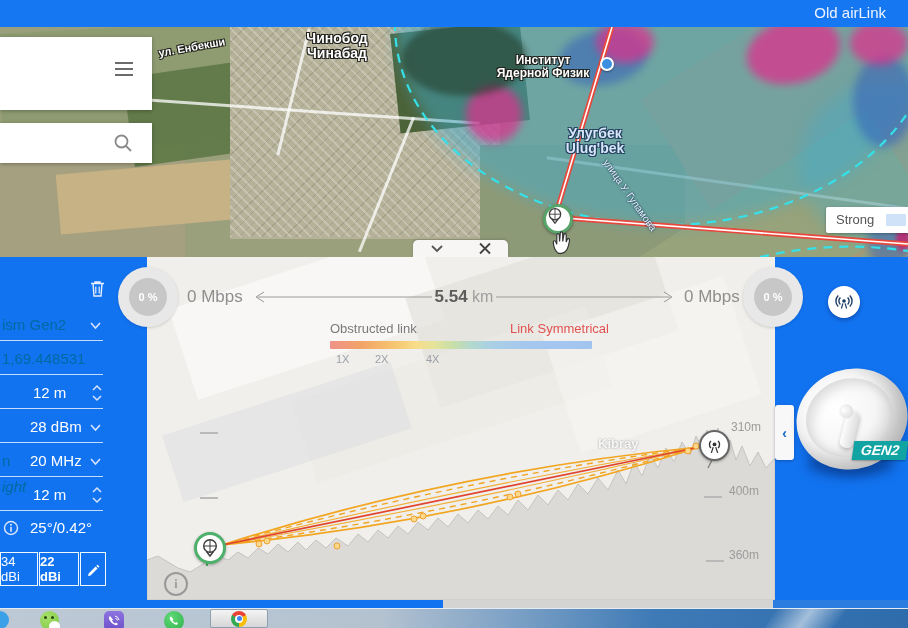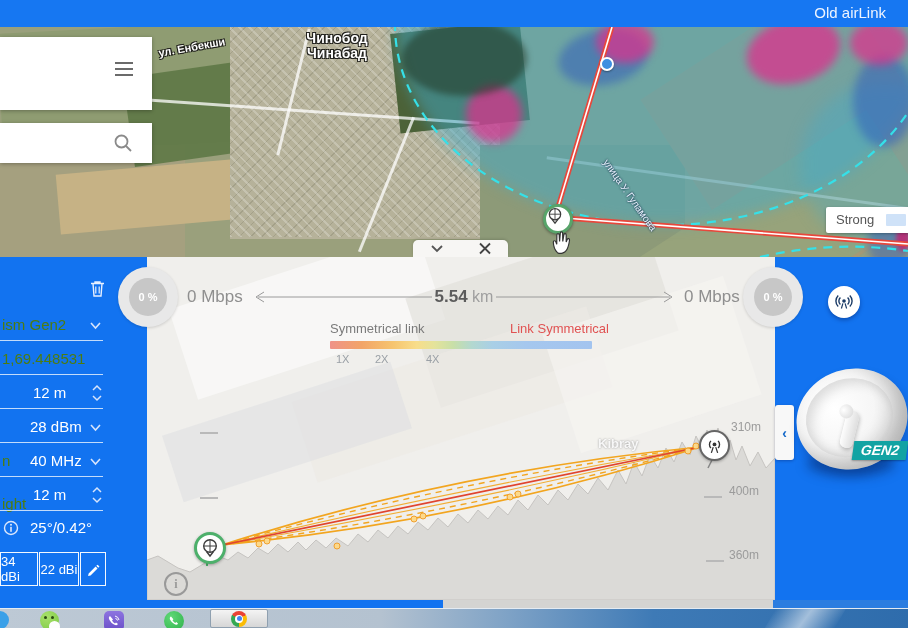--- a/index.html
+++ b/index.html
@@ -38,21 +38,21 @@
   .panel-tab{position:absolute;left:413px;top:240px;width:95px;height:17px;background:#f7f6f4;border-radius:5px 5px 0 0;box-shadow:0 -1px 3px rgba(0,0,0,.15);}
   .tab-btn{position:absolute;top:2px;width:20px;height:13px;cursor:pointer;}
   
   .main{position:absolute;left:0;top:257px;width:908px;height:343px;}
   .left-blue{position:absolute;left:0;top:0;width:147px;height:343px;background:#1273f0;}
   .center-bg{position:absolute;left:147px;top:0;width:628px;height:343px;background:#f0efec;overflow:hidden;}
   .ghost{position:absolute;transform:rotate(-18deg);}
   .right-blue{position:absolute;left:775px;top:0;width:133px;height:343px;background:#1273f0;}
   
   .f-val{position:absolute;color:#fff;font-size:15px;}
-  .f-frag{position:absolute;color:#4d7c0f;font-size:15px;left:2px;}
+  .f-frag{position:absolute;color:#0369a1;font-size:15px;left:2px;}
   .uline{position:absolute;left:0;width:103px;height:1px;background:rgba(255,255,255,.75);}
   .chev{position:absolute;left:89px;cursor:pointer;}
   .stepper{position:absolute;left:91px;cursor:pointer;}
   .btn-dbi{position:absolute;top:295px;height:32px;border:1px solid rgba(255,255,255,.95);color:#fff;font-size:13px;display:flex;align-items:center;justify-content:center;cursor:pointer;background:transparent;}
   
   .pct-circle{position:absolute;width:60px;height:60px;border-radius:50%;background:#e8e8e8;box-shadow:0 1px 3px rgba(0,0,0,.15);}
   .pct-inner{position:absolute;left:11px;top:11px;width:38px;height:38px;border-radius:50%;background:#c7c7c7;color:#fff;font-size:11px;font-weight:bold;display:flex;align-items:center;justify-content:center;}
   .mbps{position:absolute;color:#8f8f8f;font-size:17px;}
   .dist{position:absolute;left:418px;top:30px;width:92px;text-align:center;font-size:16px;color:#9f9f9f;}
   .dist b{color:#5c5c5c;font-size:17px;}
@@ -139,21 +139,29 @@
       <g>
         <line x1="564" y1="191" x2="908" y2="217" stroke="#e8473b" stroke-width="5"></line>
         <line x1="564" y1="191" x2="908" y2="217" stroke="#fff" stroke-width="1.6"></line>
       </g>
     </svg>
 
     <div class="town outline">
       <div>Чинобод</div>
         <div>Чинабад</div>
     </div>
+    <div class="inst outline">
+      <div>Институт</div>
+        <div>Ядерной Физик</div>
+    </div>
     <div class="bluedot"></div>
+    <div class="ulug">
+      <div>Улугбек</div>
+        <div>Ulug'bek</div>
+    </div>
     <div class="street1 outline">ул. Енбекши</div>
     <div class="street2">улица У. Гуламова</div>
 
     <div class="map-marker">
       <svg width="18" height="18" viewBox="0 0 20 20" style="position:absolute;left:0;top:0">
         <circle cx="10" cy="8" r="6.3" fill="none" stroke="#3c3c3c" stroke-width="1.4"></circle>
         <line x1="3.7" y1="8" x2="16.3" y2="8" stroke="#3c3c3c" stroke-width="1"></line>
         <line x1="10" y1="1.7" x2="10" y2="14.3" stroke="#3c3c3c" stroke-width="1"></line>
         <path d="M6.5,13.5 L10,18 L13.5,13.5" fill="none" stroke="#3c3c3c" stroke-width="1.4"></path>
       </svg>
@@ -227,45 +235,45 @@
       </svg>
     <div class="uline" style="top:151px;"></div>
 
     <div class="f-val" style="left:30px;top:161px;">28 dBm</div>
     <svg class="chev" style="top:166px" width="13" height="9" viewBox="0 0 13 9">
         <polyline points="2,2 6.5,7 11,2" fill="none" stroke="#d6e4fc" stroke-width="1.6"></polyline>
       </svg>
     <div class="uline" style="top:185px;"></div>
 
     <div class="f-frag" style="top:195px;">n</div>
-    <div class="f-val" style="left:30px;top:195px;">40 MHz</div>
+    <div class="f-val" style="left:30px;top:195px;">20 MHz</div>
     <svg class="chev" style="top:200px" width="13" height="9" viewBox="0 0 13 9">
         <polyline points="2,2 6.5,7 11,2" fill="none" stroke="#d6e4fc" stroke-width="1.6"></polyline>
       </svg>
     <div class="uline" style="top:219px;"></div>
 
-    <div class="f-frag" style="top:238px;">ight</div>
+    <div class="f-frag" style="top:221px;font-style:italic;">ight</div>
     <div class="f-val" style="left:33px;top:229px;">12 m</div>
     <svg class="stepper" style="top:229px" width="12" height="8" viewBox="0 0 12 8">
         <polyline points="2,6 6,2 10,6" fill="none" stroke="#d6e4fc" stroke-width="1.5"></polyline>
       </svg>
     <svg class="stepper" style="top:239px" width="12" height="8" viewBox="0 0 12 8">
         <polyline points="2,2 6,6 10,2" fill="none" stroke="#d6e4fc" stroke-width="1.5"></polyline>
       </svg>
     <div class="uline" style="top:253px;"></div>
 
     <svg style="position:absolute;left:3px;top:263px" width="16" height="16" viewBox="0 0 16 16">
       <circle cx="8" cy="8" r="6.5" fill="none" stroke="#dbe7fc" stroke-width="1.4"></circle>
       <circle cx="8" cy="4.8" r="1" fill="#dbe7fc"></circle>
         <rect x="7.2" y="6.8" width="1.6" height="5" fill="#dbe7fc"></rect>
     </svg>
     <div class="f-val" style="left:30px;top:262px;">25°/0.42°</div>
 
     <div class="btn-dbi" style="left:0;width:36px;">34 dBi</div>
-    <div class="btn-dbi" style="left:39px;width:38px;">22 dBi</div>
+    <div class="btn-dbi" style="left:39px;width:38px;font-weight:bold;">22 dBi</div>
     <div class="btn-dbi" style="left:80px;width:24px;">
       <svg width="14" height="14" viewBox="0 0 16 16">
         <path d="M3,13.2 L11,5.2 L13.2,7.4 L5.2,15.4 L2.4,16 Z M11.8,4.4 L13.2,3 L15.4,5.2 L14,6.6 Z" fill="#fff"></path>
       </svg>
     </div>
 
     <div class="pct-circle" style="left:118px;top:10px;">
       <div class="pct-inner">0 %</div>
     </div>
     <div class="pct-circle" style="left:743px;top:10px;">
@@ -276,21 +284,21 @@
     <svg class="arrowline" style="left:248px" width="186" height="14" viewBox="0 0 186 14">
       <line x1="10" y1="7" x2="184" y2="7" stroke="#9a9a9a" stroke-width="1"></line>
       <polyline points="16,2 8,7 16,12" fill="none" stroke="#9a9a9a" stroke-width="1"></polyline>
     </svg>
     <svg class="arrowline" style="left:494px" width="186" height="14" viewBox="0 0 186 14">
       <line x1="2" y1="7" x2="176" y2="7" stroke="#9a9a9a" stroke-width="1"></line>
       <polyline points="170,2 178,7 170,12" fill="none" stroke="#9a9a9a" stroke-width="1"></polyline>
     </svg>
     <div class="dist"><b>5.54</b> <span>km</span></div>
 
-    <div class="leg-sym">Symmetrical link</div>
+    <div class="leg-sym">Obstructed link</div>
     <div class="leg-obs">Link Symmetrical</div>
     <div class="leg-bar"></div>
     <div class="leg-x" style="left:336px;">1X</div>
     <div class="leg-x" style="left:375px;">2X</div>
     <div class="leg-x" style="left:426px;">4X</div>
 
     <svg style="position:absolute;left:147px;top:133px" width="628" height="210" viewBox="147 390 628 210">
       <path d="M147,560 L158,556 L168,562 L178,568 L190,572 L200,566 L210,560 L218,556 L228,560 L238,552 L248,558 L258,548 L268,554 L278,544 L288,552 L298,542 L306,550 L316,540 L326,548 L336,538 L348,546 L358,534 L368,542 L378,530 L388,538 L398,526 L408,534 L418,522 L428,530 L438,518 L448,527 L458,514 L468,523 L478,510 L488,519 L498,506 L508,515 L518,500 L528,510 L538,495 L548,505 L558,490 L568,500 L578,484 L588,494 L598,478 L608,490 L618,470 L626,484 L634,462 L642,476 L650,455 L658,468 L666,448 L674,462 L682,442 L690,455 L696,436 L702,448 L707,430 L712,444 L718,428 L724,452 L730,440 L736,460 L742,446 L750,466 L758,452 L766,468 L775,458 L775,600 L147,600 Z" fill="#dbdad7" stroke="#c6c4c1" stroke-width="1"></path>
       <g stroke="#b9b9b9" stroke-width="2">
         <line x1="200" y1="433" x2="218" y2="433"></line>

